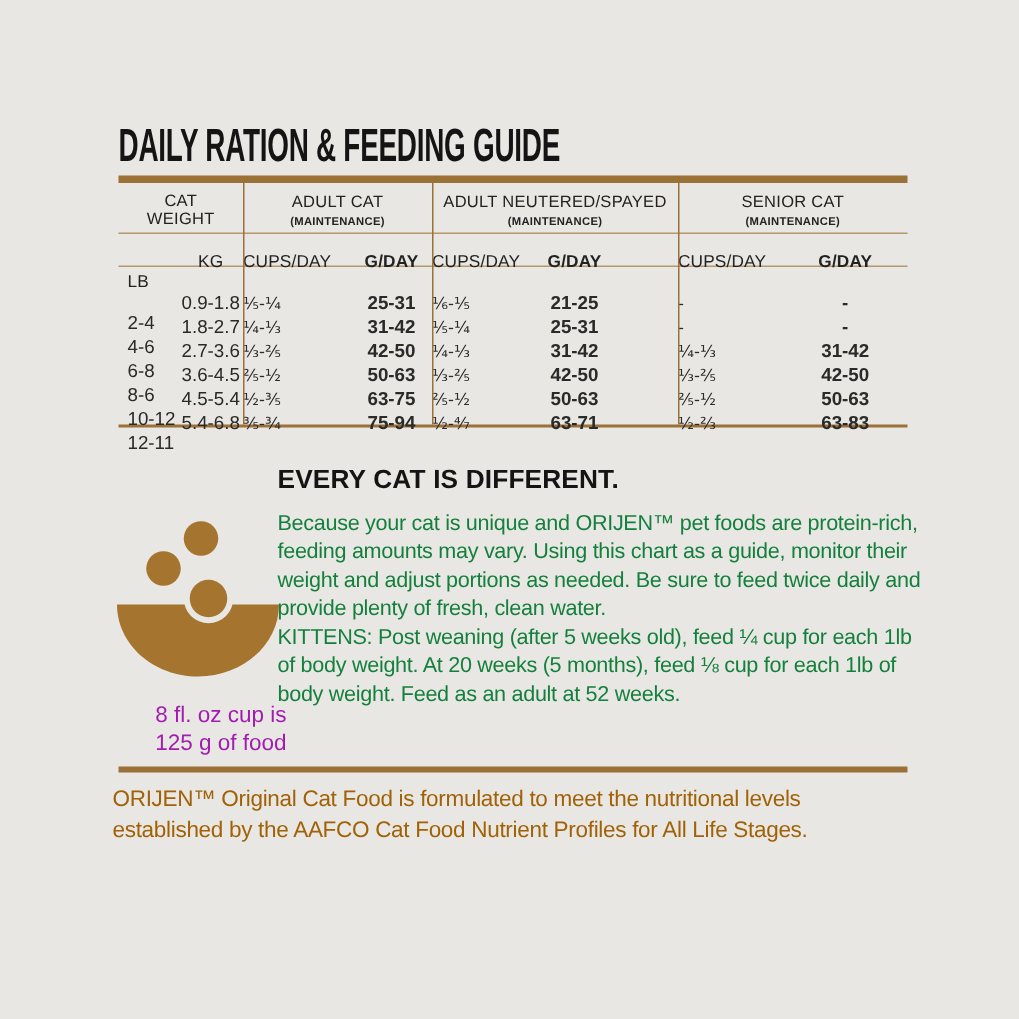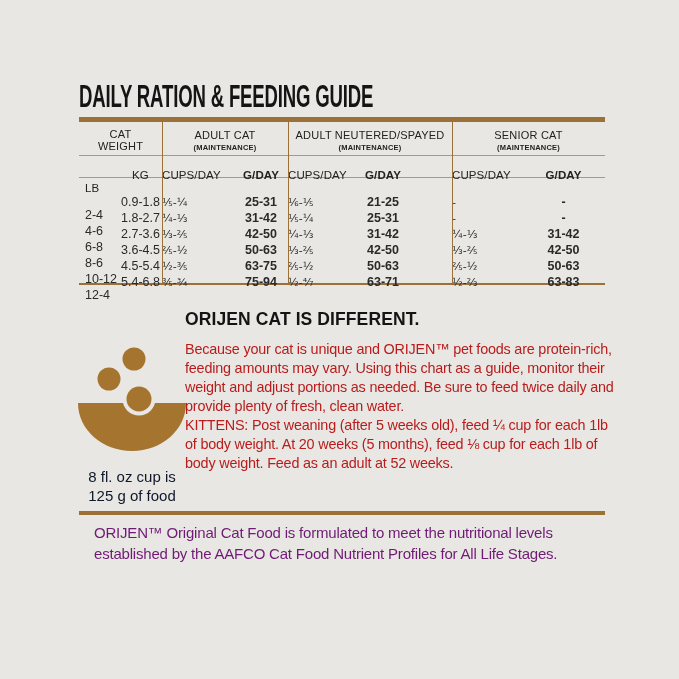--- a/index.html
+++ b/index.html
@@ -48,31 +48,31 @@
     height:16px;align-items:center;font-size:12.5px;
   }
   .c-left{text-align:left;padding-left:6px;margin-top:26px;}
   .c-kg{text-align:center;padding-left:2px;}
   .c-cups{text-align:left;padding-left:0;font-family:"DejaVu Sans",sans-serif;font-size:11px;}
   .c-g{text-align:center;font-weight:bold;}
 
   
   .bowl-wrap{position:absolute;left:73px;top:337px;width:118px;text-align:center;}
   .bowl-wrap svg{display:block;margin:0 auto;}
-  .cup-caption{margin-top:15px;font-size:15px;line-height:19px;color:#0f172a;}
+  .cup-caption{margin-top:15px;font-size:15px;line-height:19px;color:#a21caf;text-align:right;}
 
   .note-text{position:absolute;left:185px;top:309px;width:430px;}
   .note-heading{font-size:17.5px;font-weight:bold;color:#141414;letter-spacing:.1px;margin:0 0 10px 0;}
-  .note-text p{margin:0;font-size:14.4px;line-height:19px;color:#b91c1c;letter-spacing:-0.2px;}
+  .note-text p{margin:0;font-size:14.4px;line-height:19px;color:#15803d;letter-spacing:-0.2px;}
 
   
   .divider{position:absolute;left:79px;top:511px;width:526px;height:4px;background:#9c7138;}
   .footer{
-    position:absolute;left:94px;top:523px;width:520px;
-    font-size:15px;line-height:20.5px;color:#701a75;letter-spacing:-0.2px;
+    position:absolute;left:75px;top:523px;width:520px;
+    font-size:15px;line-height:20.5px;color:#a16207;letter-spacing:-0.2px;
   }
 </style>
 </head>
 <body>
 
 <div class="canvas">
 
   <div class="title">DAILY RATION &amp; FEEDING GUIDE</div>
 
   <div class="ftable">
@@ -164,21 +164,21 @@
       <div class="c-cups">½-⅗</div>
       <div class="c-g">63-75</div>
       <div class="c-cups">⅖-½</div>
       <div class="c-g">50-63</div>
       <div></div>
       <div class="c-cups">⅖-½</div>
       <div class="c-g">50-63</div>
     </div>
 
     <div class="row">
-      <div class="c-left">12-4</div>
+      <div class="c-left">12-11</div>
       <div class="c-kg">5.4-6.8</div>
       <div class="c-cups">⅗-¾</div>
       <div class="c-g">75-94</div>
       <div class="c-cups">½-⁴⁄₇</div>
       <div class="c-g">63-71</div>
       <div></div>
       <div class="c-cups">½-⅔</div>
       <div class="c-g">63-83</div>
     </div>
 
@@ -198,21 +198,21 @@
       <circle cx="62" cy="62" r="16.5" fill="#e8e7e3"></circle>
       <circle cx="62" cy="62" r="12.5" fill="#a5742f"></circle>
     </svg>
     <div class="cup-caption">
       <div>8 fl. oz cup is</div>
       <div>125 g of food</div>
     </div>
   </div>
 
   <div class="note-text">
-    <div class="note-heading">ORIJEN CAT IS DIFFERENT.</div>
+    <div class="note-heading">EVERY CAT IS DIFFERENT.</div>
     <p>Because your cat is unique and ORIJEN™ pet foods are protein-rich, feeding amounts may vary. Using this chart as a guide, monitor their weight and adjust portions as needed. Be sure to feed twice daily and provide plenty of fresh, clean water.</p>
     <p>KITTENS: Post weaning (after 5 weeks old), feed ¼ cup for each 1lb of body weight. At 20 weeks (5 months), feed ⅛ cup for each 1lb of body weight. Feed as an adult at 52 weeks.</p>
   </div>
 
   <div class="divider"></div>
 
   <div class="footer">ORIJEN™ Original Cat Food is formulated to meet the nutritional levels established by the AAFCO Cat Food Nutrient Profiles for All Life Stages.</div>
 
 </div>
 

